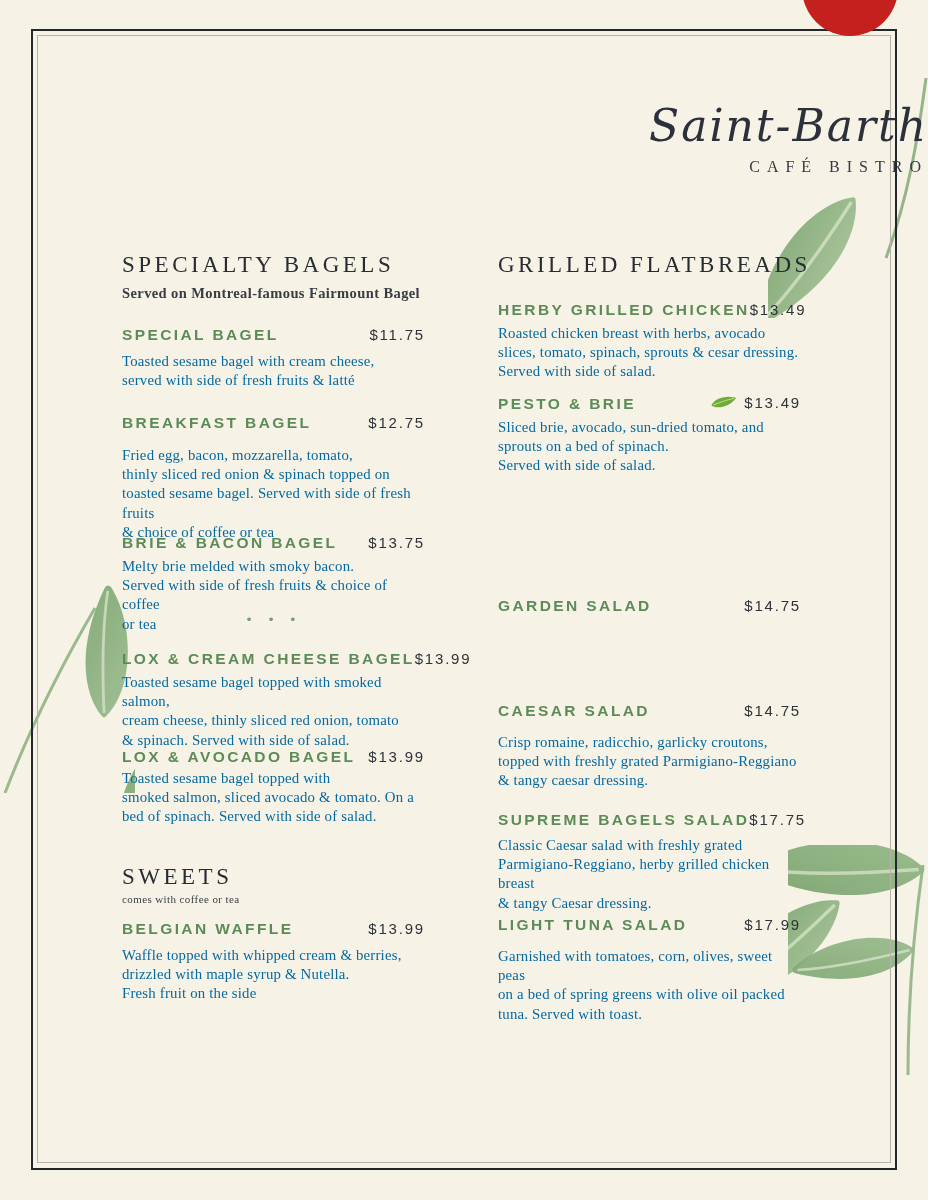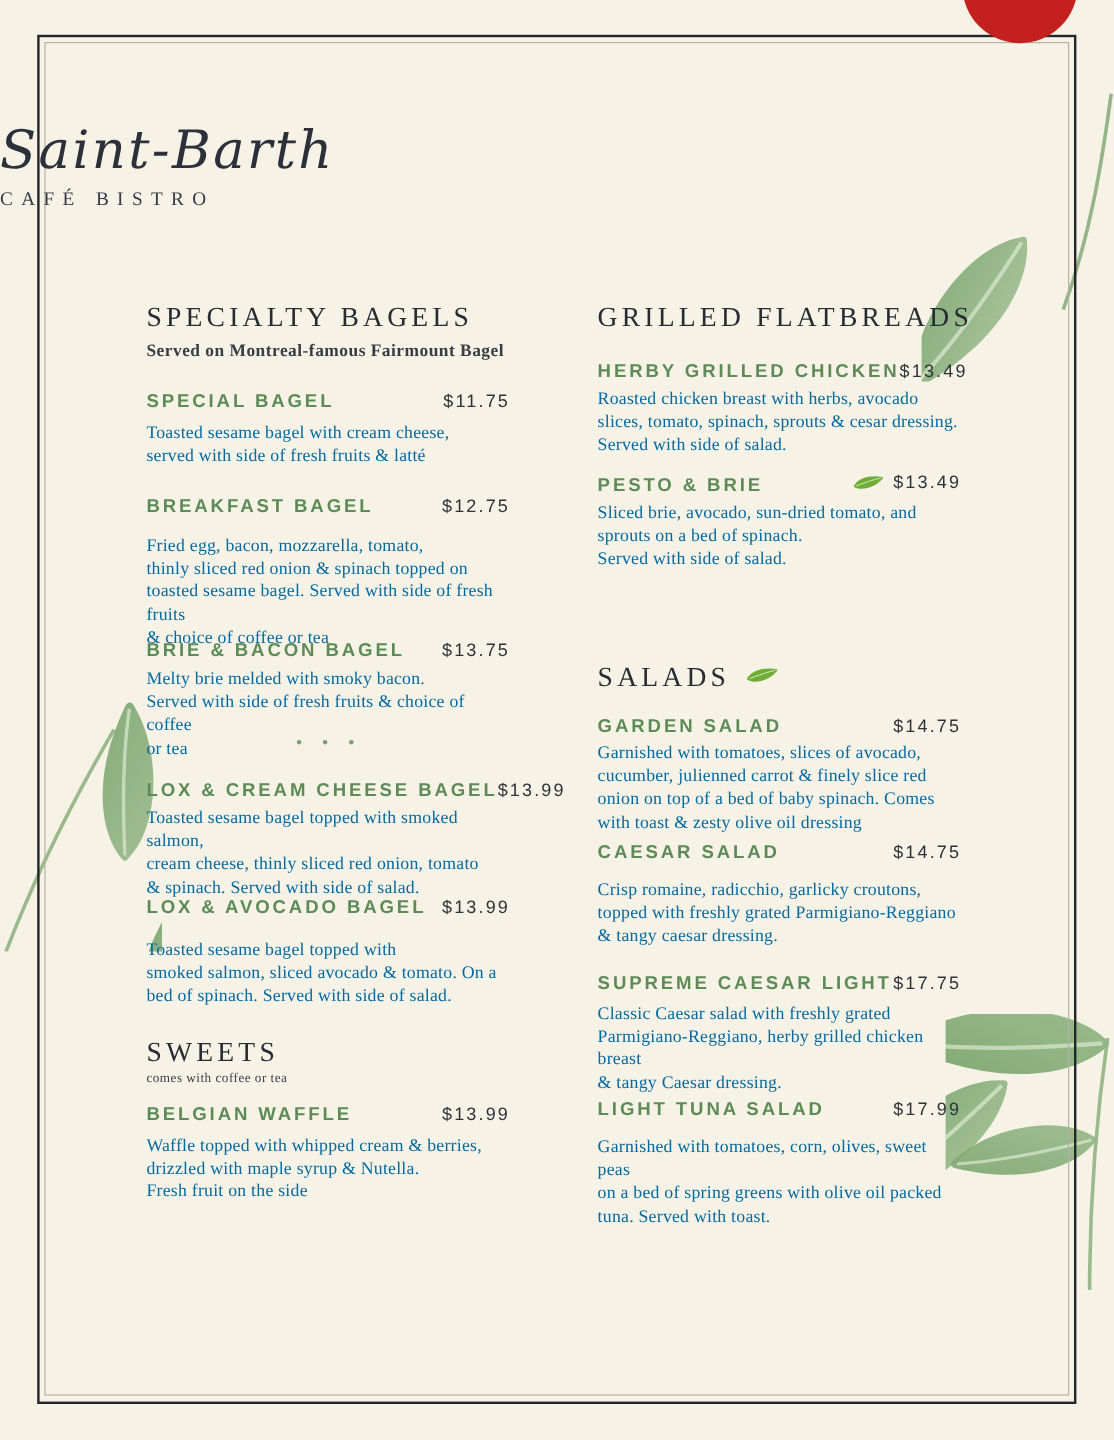--- a/index.html
+++ b/index.html
@@ -24,21 +24,21 @@
   }
 
   
   .red-circle{
     position:absolute;left:802px;top:-60px;width:96px;height:96px;
     border-radius:50%;z-index:3;
   }
 
   .content{position:absolute;inset:0;z-index:4;}
 
-  .brand{position:absolute;left:0;right:0;top:104px;text-align:left;}
+  .brand{position:absolute;left:0;right:0;top:104px;text-align:right;}
   .brand-title{
     font-family:"DejaVu Serif", serif;font-style:italic;
     font-size:44px;color:#2b303a;letter-spacing:2px;line-height:1;
   }
   .brand-tagline{
     margin-top:10px;font-family:"Liberation Serif", serif;
     font-size:16px;color:#343945;letter-spacing:7px;
   }
 
   .col{position:absolute;top:16px;width:303px;height:1200px;}
@@ -187,21 +187,21 @@
         <div class="item-desc" style="margin-top:5px">Toasted sesame bagel topped with smoked salmon,
 cream cheese, thinly sliced red onion, tomato
 &amp; spinach. Served with side of salad.</div>
       </div>
 
       <div class="block" style="top:732px">
         <div class="item-head">
           <span class="item-name">LOX &amp; AVOCADO BAGEL</span>
           <span class="item-price">$13.99</span>
         </div>
-        <div class="item-desc" style="margin-top:17px">Toasted sesame bagel topped with
+        <div class="item-desc" style="margin-top:3px">Toasted sesame bagel topped with
 smoked salmon, sliced avocado &amp; tomato. On a
 bed of spinach. Served with side of salad.</div>
       </div>
 
       <div class="block" style="top:848px">
         <div class="section-title">SWEETS</div>
         <div class="section-subtitle light" style="margin-top:3px">comes with coffee or tea</div>
       </div>
 
       <div class="block" style="top:904px">
@@ -240,52 +240,41 @@
                 <use href="#brightleaf"></use>
               </svg>
             <span class="item-price">$13.49</span>
           </span>
         </div>
         <div class="item-desc" style="margin-top:5px">Sliced brie, avocado, sun-dried tomato, and
 sprouts on a bed of spinach.
 Served with side of salad.</div>
       </div>
 
-      <div class="block" style="top:536px">
-        <div class="section-title">
-          <span class="ttl">SALADS</span><svg class="salads-leaf" width="27" height="14" viewBox="0 0 104 46">
-              <use href="#brightleaf"></use>
-            </svg>
-        </div>
-      </div>
 
       <div class="block" style="top:581px">
         <div class="item-head">
           <span class="item-name">GARDEN SALAD</span>
           <span class="item-price">$14.75</span>
         </div>
-        <div class="item-desc" style="margin-top:4px">Garnished with tomatoes, slices of avocado,
-cucumber, julienned carrot &amp; finely slice red
-onion on top of a bed of baby spinach. Comes
-with toast &amp; zesty olive oil dressing</div>
       </div>
 
       <div class="block" style="top:686px">
         <div class="item-head">
           <span class="item-name">CAESAR SALAD</span>
           <span class="item-price">$14.75</span>
         </div>
         <div class="item-desc" style="margin-top:13px">Crisp romaine, radicchio, garlicky croutons,
 topped with freshly grated Parmigiano-Reggiano
 &amp; tangy caesar dressing.</div>
       </div>
 
       <div class="block" style="top:795px">
         <div class="item-head">
-          <span class="item-name">SUPREME CAESAR LIGHT</span>
+          <span class="item-name">SUPREME BAGELS SALAD</span>
           <span class="item-price">$17.75</span>
         </div>
         <div class="item-desc" style="margin-top:7px">Classic Caesar salad with freshly grated
 Parmigiano-Reggiano, herby grilled chicken breast
 &amp; tangy Caesar dressing.</div>
       </div>
 
       <div class="block" style="top:900px">
         <div class="item-head">
           <span class="item-name">LIGHT TUNA SALAD</span>

